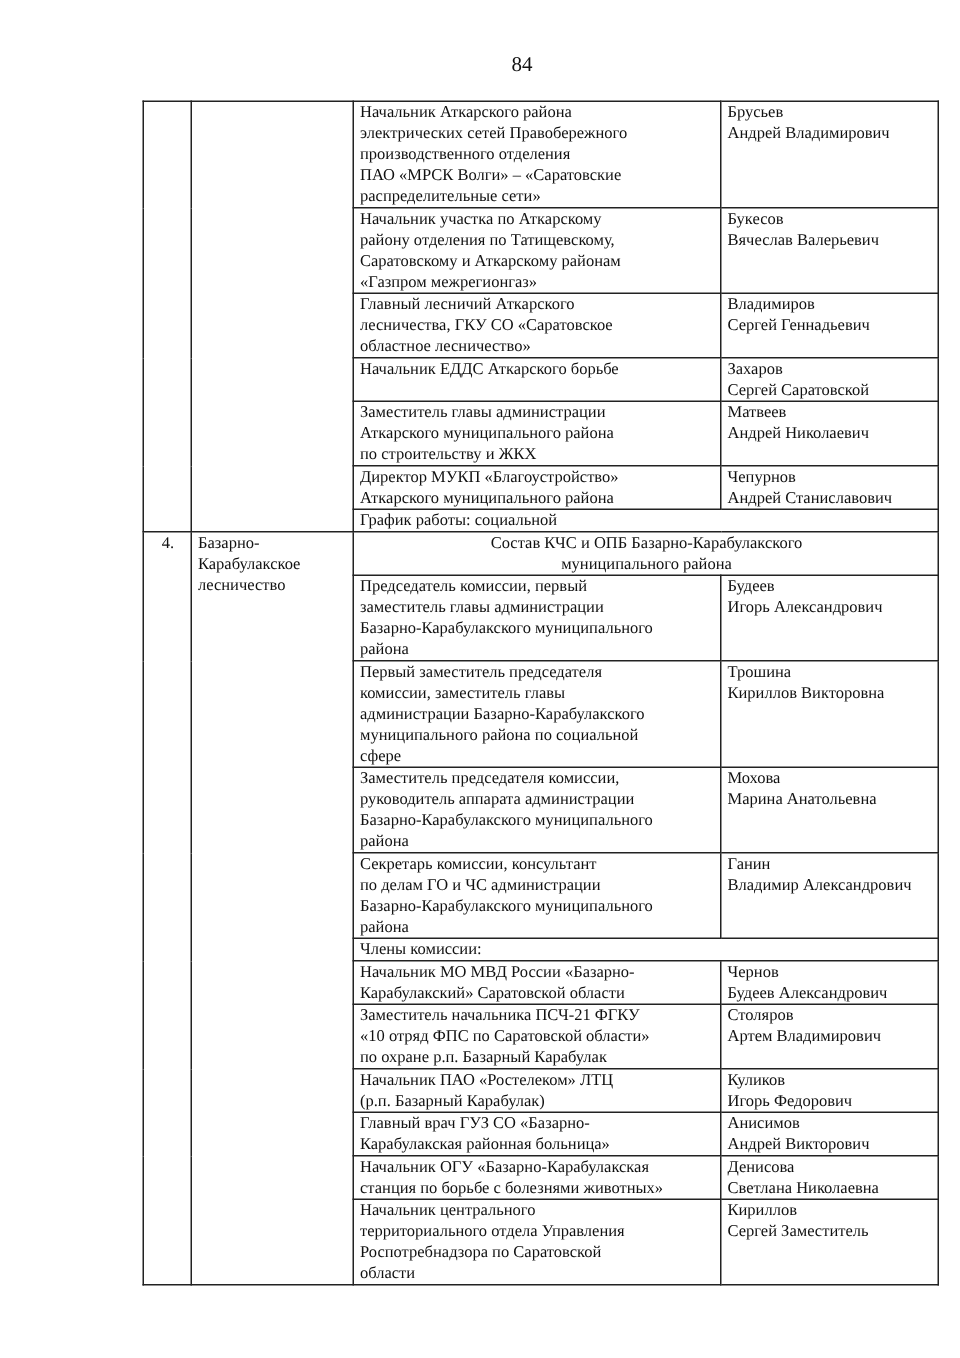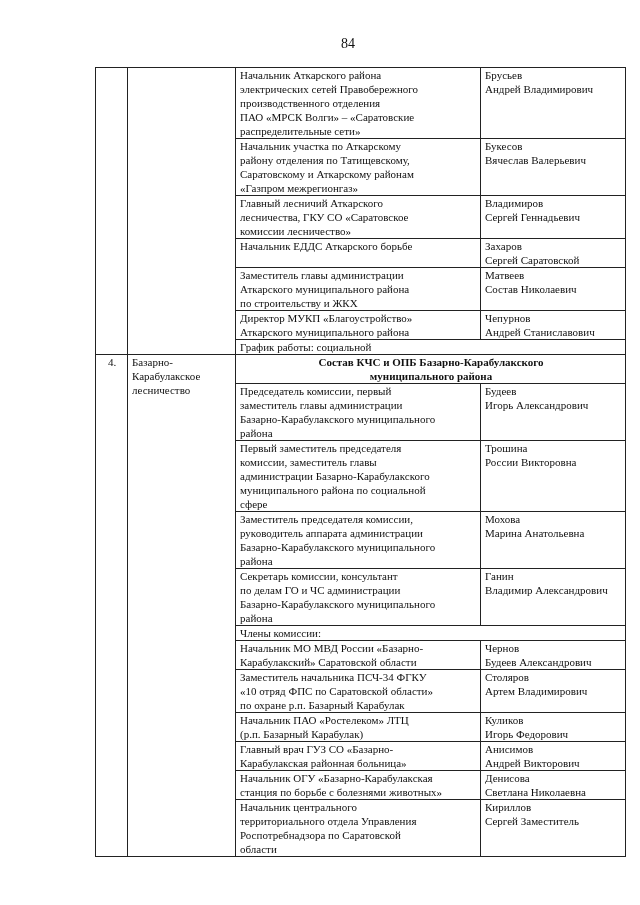--- a/index.html
+++ b/index.html
@@ -23,21 +23,21 @@
   table.doc td {
     border: 1px solid #222222;
     vertical-align: top;
     padding: 0 3px 0 4px;
   }
   col.c-num { width: 32px; }
   col.c-unit { width: 108px; }
   col.c-pos { width: 245px; }
   col.c-name { width: 145px; }
   td.num { text-align: center; }
-  td.head { font-weight: bold; text-align: center; margin-left: 40px; }
+  td.head { font-weight: normal; text-align: center; margin-left: 40px; }
   .ml { white-space: pre-line; }
 </style>
 </head>
 <body>
 
 <div class="page-number">84</div>
 
 <table class="doc">
   <colgroup>
     <col class="c-num">
@@ -62,35 +62,35 @@
       <td class="ml">Начальник участка по Аткарскому
 району отделения по Татищевскому,
 Саратовскому и Аткарскому районам
 «Газпром межрегионгаз»</td>
       <td class="ml">Букесов
 Вячеслав Валерьевич</td>
     </tr>
     <tr>
       <td class="ml">Главный лесничий Аткарского
 лесничества, ГКУ СО «Саратовское
-комиссии лесничество»</td>
+областное лесничество»</td>
       <td class="ml">Владимиров
 Сергей Геннадьевич</td>
     </tr>
     <tr>
       <td class="ml">Начальник ЕДДС Аткарского борьбе</td>
       <td class="ml">Захаров
 Сергей Саратовской</td>
     </tr>
     <tr>
       <td class="ml">Заместитель главы администрации
 Аткарского муниципального района
 по строительству и ЖКХ</td>
       <td class="ml">Матвеев
-Состав Николаевич</td>
+Андрей Николаевич</td>
     </tr>
     <tr>
       <td class="ml">Директор МУКП «Благоустройство»
 Аткарского муниципального района</td>
       <td class="ml">Чепурнов
 Андрей Станиславович</td>
     </tr>
     <tr>
       <td colspan="2">График работы: социальной</td>
     </tr>
@@ -111,21 +111,21 @@
       <td class="ml">Будеев
 Игорь Александрович</td>
     </tr>
     <tr>
       <td class="ml">Первый заместитель председателя
 комиссии, заместитель главы
 администрации Базарно-Карабулакского
 муниципального района по социальной
 сфере</td>
       <td class="ml">Трошина
-России Викторовна</td>
+Кириллов Викторовна</td>
     </tr>
     <tr>
       <td class="ml">Заместитель председателя комиссии,
 руководитель аппарата администрации
 Базарно-Карабулакского муниципального
 района</td>
       <td class="ml">Мохова
 Марина Анатольевна</td>
     </tr>
     <tr>
@@ -139,21 +139,21 @@
     <tr>
       <td colspan="2">Члены комиссии:</td>
     </tr>
     <tr>
       <td class="ml">Начальник МО МВД России «Базарно-
 Карабулакский» Саратовской области</td>
       <td class="ml">Чернов
 Будеев Александрович</td>
     </tr>
     <tr>
-      <td class="ml">Заместитель начальника ПСЧ-34 ФГКУ
+      <td class="ml">Заместитель начальника ПСЧ-21 ФГКУ
 «10 отряд ФПС по Саратовской области»
 по охране р.п. Базарный Карабулак</td>
       <td class="ml">Столяров
 Артем Владимирович</td>
     </tr>
     <tr>
       <td class="ml">Начальник ПАО «Ростелеком» ЛТЦ
 (р.п. Базарный Карабулак)</td>
       <td class="ml">Куликов
 Игорь Федорович</td>

